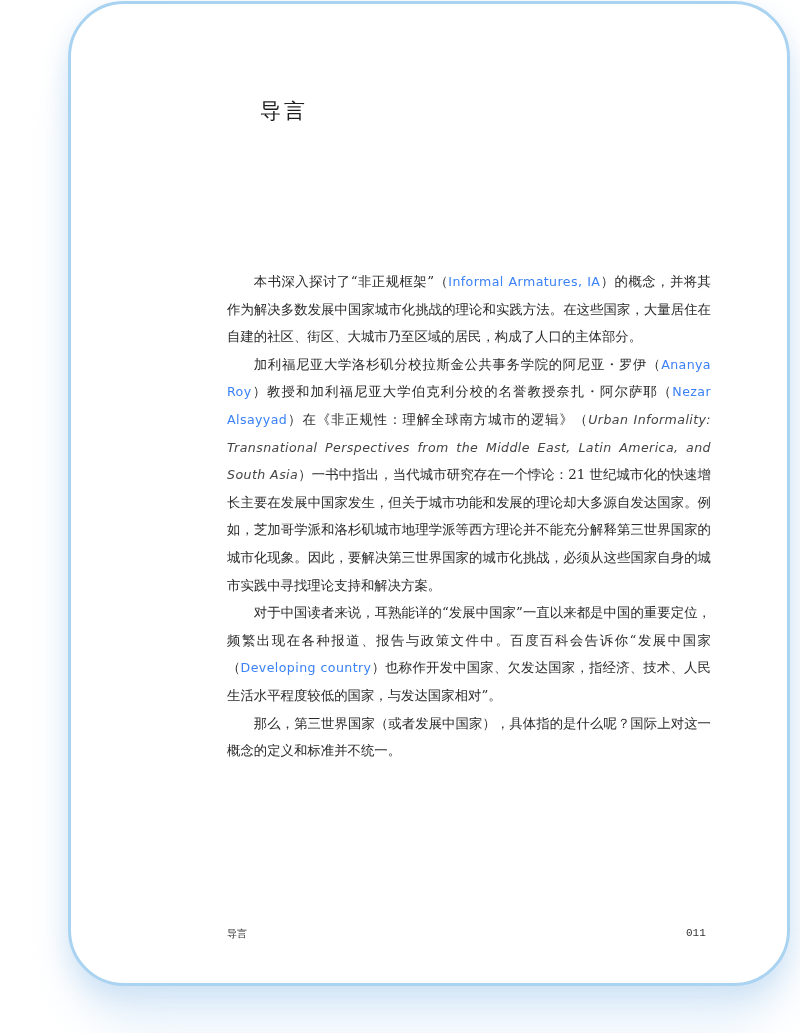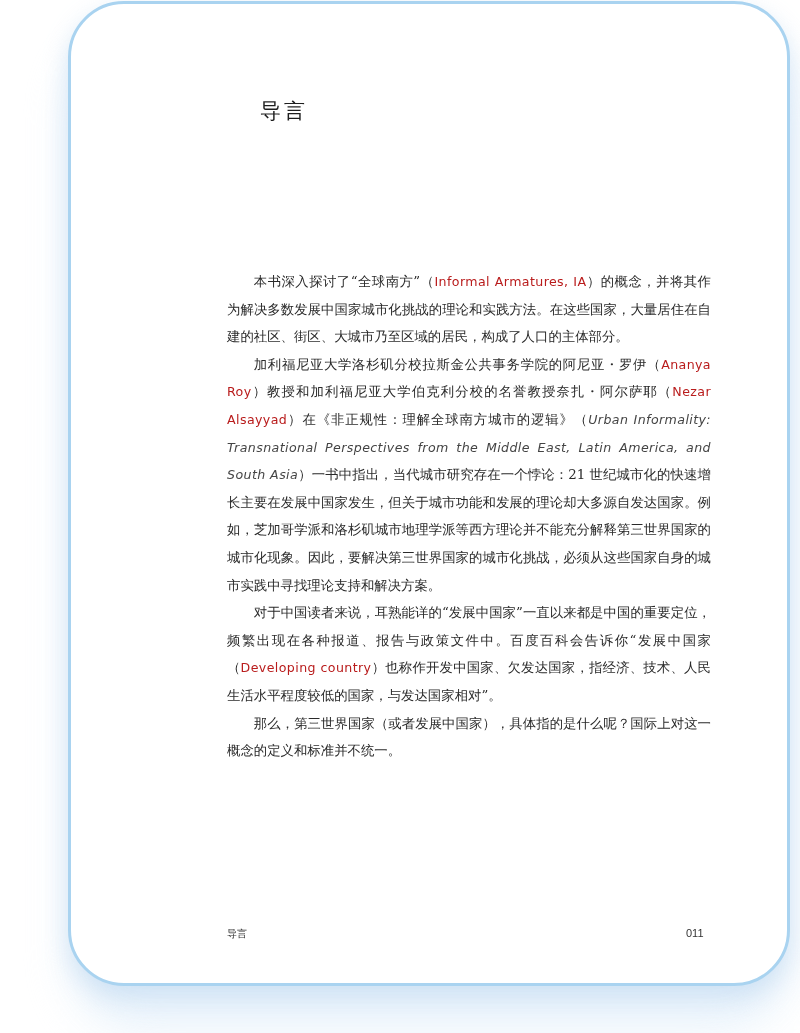--- a/index.html
+++ b/index.html
@@ -63,21 +63,21 @@
       text-align: justify;
       text-justify: inter-character;
     }
     .body p {
       margin: 0;
       text-indent: 2em;
     }
     .body .en {
       font-family: "DejaVu Sans", "Liberation Sans", sans-serif;
       font-size: 12.6px;
-      color: #b91c1c;
+      color: #3b82f6;
       letter-spacing: 0.4px;
     }
     .body .en-it {
       font-family: "DejaVu Sans", "Liberation Sans", sans-serif;
       font-style: italic;
       font-size: 12.6px;
       color: #444;
       letter-spacing: 0.4px;
     }
     .footer-left {
@@ -85,36 +85,36 @@
       left: 196px;
       top: 927px;
       font-family: "DejaVu Serif", "Liberation Serif", serif;
       font-size: 10px;
       color: #333;
     }
     .footer-right {
       position: absolute;
       left: 655px;
       top: 927px;
-      font-family: Liberation Sans, sans-serif;
+      font-family: Liberation Mono, monospace;
       font-size: 11px;
       color: #333;
     }
   </style>
 </head>
 <body>
 
 <div class="stage">
   <div class="glow"></div>
   <div class="page"></div>
 
   <h1 class="chapter-title">导言</h1>
 
   <div class="body" id="body-text">
-      <p><span>本书深入探讨了“全球南方”（</span><span class="en">Informal Armatures, IA</span><span>）的概念，并将其作为解决多数发展中国家城市化挑战的理论和实践方法。在这些国家，大量居住在自建的社区、街区、大城市乃至区域的居民，构成了人口的主体部分。</span></p>
+      <p><span>本书深入探讨了“非正规框架”（</span><span class="en">Informal Armatures, IA</span><span>）的概念，并将其作为解决多数发展中国家城市化挑战的理论和实践方法。在这些国家，大量居住在自建的社区、街区、大城市乃至区域的居民，构成了人口的主体部分。</span></p>
       <p><span>加利福尼亚大学洛杉矶分校拉斯金公共事务学院的阿尼亚・罗伊（</span><span class="en">Ananya Roy</span><span>）教授和加利福尼亚大学伯克利分校的名誉教授奈扎・阿尔萨耶（</span><span class="en">Nezar Alsayyad</span><span>）在《非正规性：理解全球南方城市的逻辑》（</span><span class="en-it">Urban Informality: Transnational Perspectives from the Middle East, Latin America, and South Asia</span><span>）一书中指出，当代城市研究存在一个悖论：21 世纪城市化的快速增长主要在发展中国家发生，但关于城市功能和发展的理论却大多源自发达国家。例如，芝加哥学派和洛杉矶城市地理学派等西方理论并不能充分解释第三世界国家的城市化现象。因此，要解决第三世界国家的城市化挑战，必须从这些国家自身的城市实践中寻找理论支持和解决方案。</span></p>
       <p><span>对于中国读者来说，耳熟能详的“发展中国家”一直以来都是中国的重要定位，频繁出现在各种报道、报告与政策文件中。百度百科会告诉你“发展中国家（</span><span class="en">Developing country</span><span>）也称作开发中国家、欠发达国家，指经济、技术、人民生活水平程度较低的国家，与发达国家相对”。</span></p>
       <p><span>那么，第三世界国家（或者发展中国家），具体指的是什么呢？国际上对这一概念的定义和标准并不统一。</span></p>
     </div>
 
   <div class="footer-left">导言</div>
   <div class="footer-right">011</div>
 </div>
 
 </body></html>

